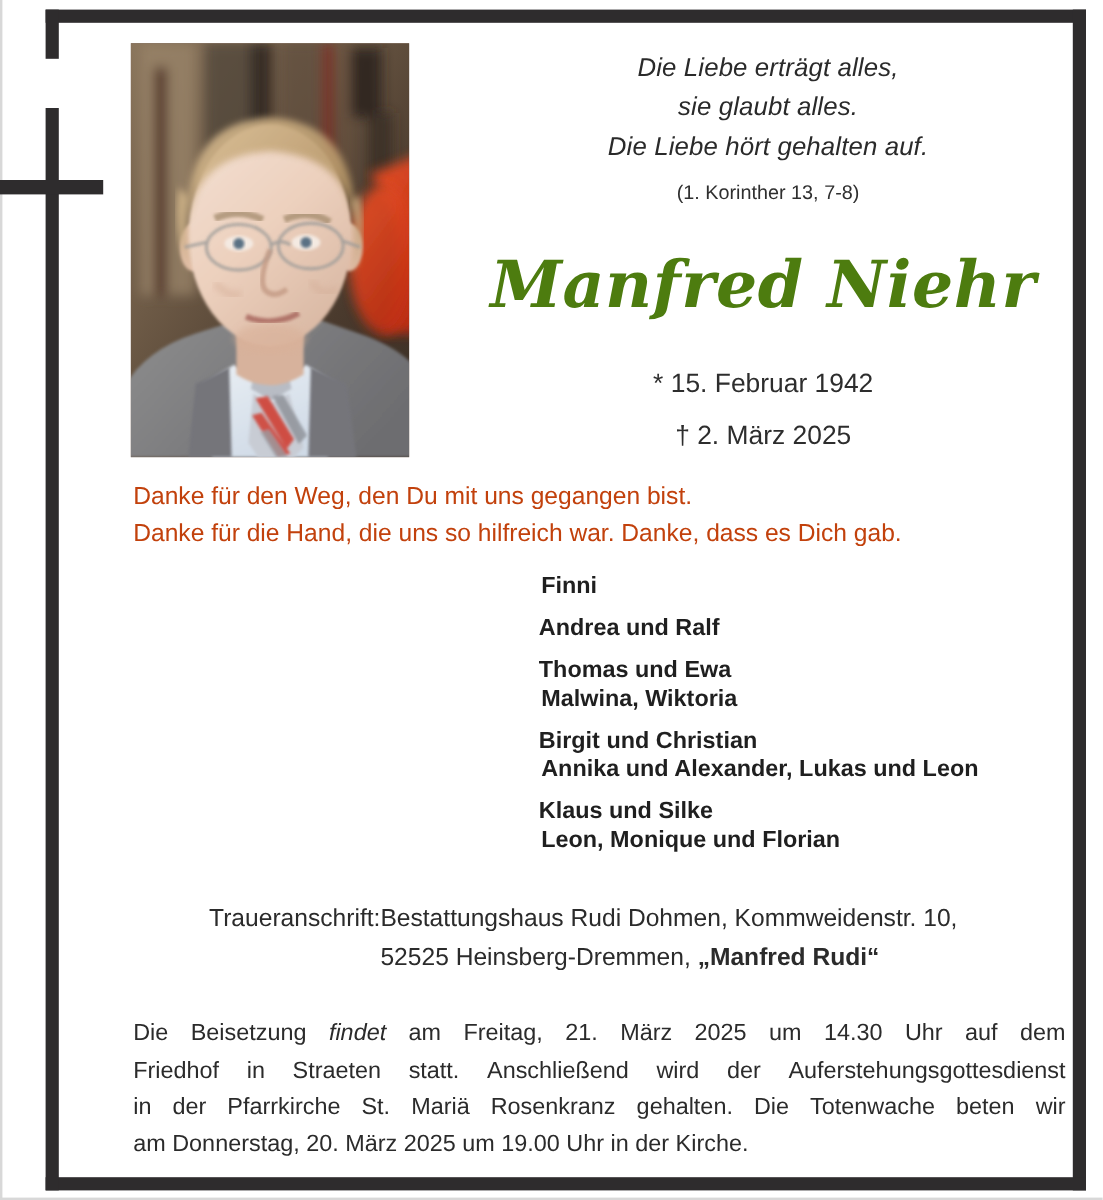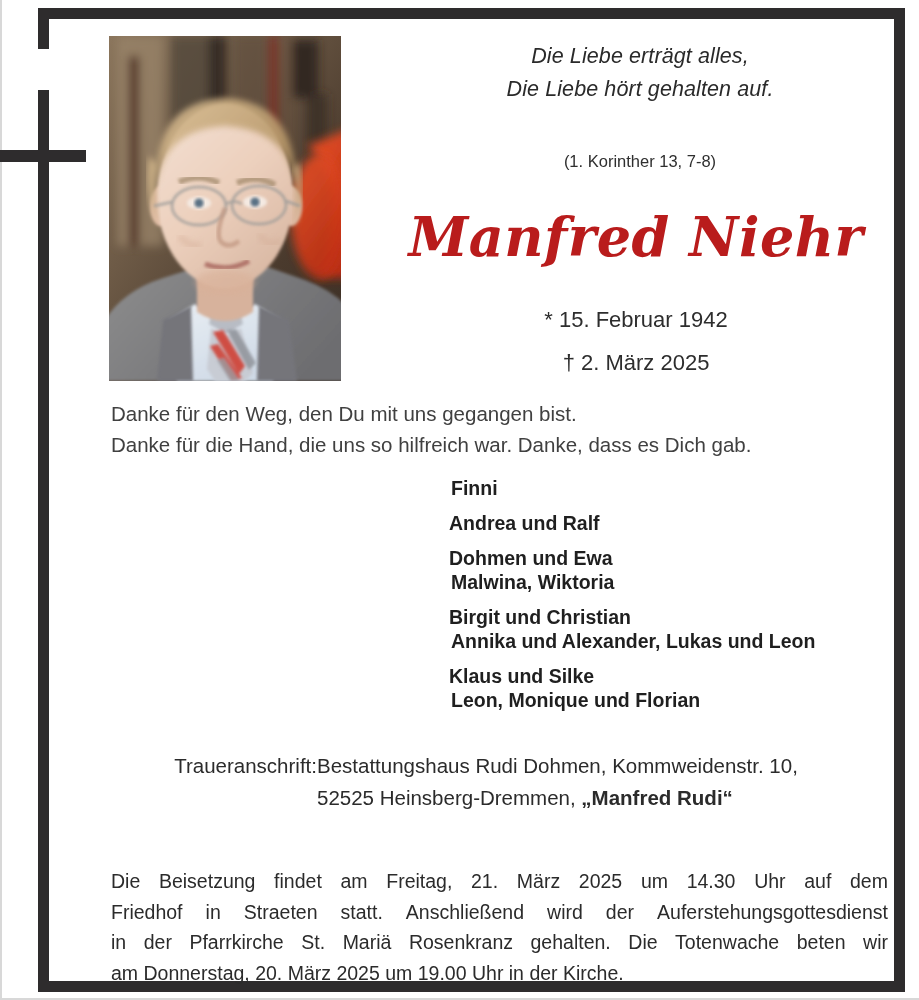--- a/index.html
+++ b/index.html
@@ -107,42 +107,42 @@
     position: absolute;
     left: 362px; top: 206px;
     width: 548px;
     text-align: center;
     font-family: "DejaVu Serif", serif;
     font-style: italic;
     font-weight: bold;
     font-size: 54px;
     line-height: 62px;
     letter-spacing: .5px;
-    color: #b91c1c;
+    color: #4d7c0f;
     white-space: nowrap;
   }
 
   .dates {
     position: absolute;
     left: 362px; top: 298px;
     width: 548px;
     text-align: center;
     font-size: 22px;
     line-height: 43px;
     color: #2d2d2d;
   }
 
   
   .thanks {
     position: absolute;
     left: 111px; top: 398px;
     width: 790px;
     font-size: 20.5px;
     line-height: 31px;
-    color: #404040;
+    color: #c2410c;
   }
 
   
   .family {
     position: absolute;
     left: 449px; top: 476px;
     width: 460px;
     font-weight: bold;
     font-size: 19.5px;
     color: #1f1f1f;
@@ -163,21 +163,21 @@
     color: #2b2b2b;
   }
   .addr-row { display: flex; }
   .addr-label { width: 206px; flex: none; text-align: right; }
   .addr-lines { flex: 1; }
   .addr-lines b { font-weight: bold; }
 
   
   .service {
     position: absolute;
-    left: 111px; top: 866px;
+    left: 111px; top: 846px;
     width: 777px;
     font-size: 19.5px;
     line-height: 30.5px;
     color: #2b2b2b;
     text-align: justify;
     text-justify: inter-word;
   }
   .service > span { display: block; }
   .service .lastline { text-align: left; }
 </style>
@@ -302,20 +302,21 @@
       <path d="M96 228 q22 9 44 -3" stroke="#a9685f" stroke-width="5" fill="none" filter="url(#soft2)" opacity=".85"></path>
 
       <path d="M70 200 q14 14 22 8" stroke="#cfa68f" stroke-width="4" fill="none" filter="url(#soft)" opacity=".6"></path>
       <path d="M150 198 q10 16 22 6" stroke="#cfa68f" stroke-width="4" fill="none" filter="url(#soft)" opacity=".55"></path>
       <ellipse cx="116" cy="246" rx="30" ry="12" fill="#d9b098" filter="url(#soft)" opacity=".6"></ellipse>
     </svg>
   </div>
 
   <div class="verse">
     <div>Die Liebe erträgt alles,</div>
+    <div>sie glaubt alles.</div>
     <div>Die Liebe hört gehalten auf.</div>
   </div>
   <div class="verse-ref">(1. Korinther 13, 7-8)</div>
 
   <div class="name">Manfred Niehr</div>
 
   <div class="dates">
     <div>* 15. Februar 1942</div>
     <div>† 2. März 2025</div>
   </div>
@@ -326,21 +327,21 @@
   </div>
 
   <div class="family">
     <div class="fam-group">
       <div class="fam-line fam-first">Finni</div>
     </div>
     <div class="fam-group">
       <div class="fam-line">Andrea und Ralf</div>
     </div>
     <div class="fam-group">
-      <div class="fam-line">Dohmen und Ewa</div>
+      <div class="fam-line">Thomas und Ewa</div>
       <div class="fam-line fam-sub">Malwina, Wiktoria</div>
     </div>
     <div class="fam-group">
       <div class="fam-line">Birgit und Christian</div>
       <div class="fam-line fam-sub">Annika und Alexander, Lukas und Leon</div>
     </div>
     <div class="fam-group">
       <div class="fam-line">Klaus und Silke</div>
       <div class="fam-line fam-sub">Leon, Monique und Florian</div>
     </div>
@@ -353,21 +354,21 @@
         <div>Bestattungshaus Rudi Dohmen, Kommweidenstr. 10,</div>
         <div><span>52525 Heinsberg-Dremmen, </span><b>„Manfred Rudi“</b></div>
       </div>
     </div>
   </div>
 
   <div class="service">
     <span style="display: flex; justify-content: space-between;">
         <span style="white-space: pre;">Die</span>
         <span style="white-space: pre;">Beisetzung</span>
-        <span style="white-space: pre;">findet</span>
+        <span style="white-space: pre; font-style: italic;">findet</span>
         <span style="white-space: pre;">am</span>
         <span style="white-space: pre;">Freitag,</span>
         <span style="white-space: pre;">21.</span>
         <span style="white-space: pre;">März</span>
         <span style="white-space: pre;">2025</span>
         <span style="white-space: pre;">um</span>
         <span style="white-space: pre;">14.30</span>
         <span style="white-space: pre;">Uhr</span>
         <span style="white-space: pre;">auf</span>
         <span style="white-space: pre;">dem</span>

